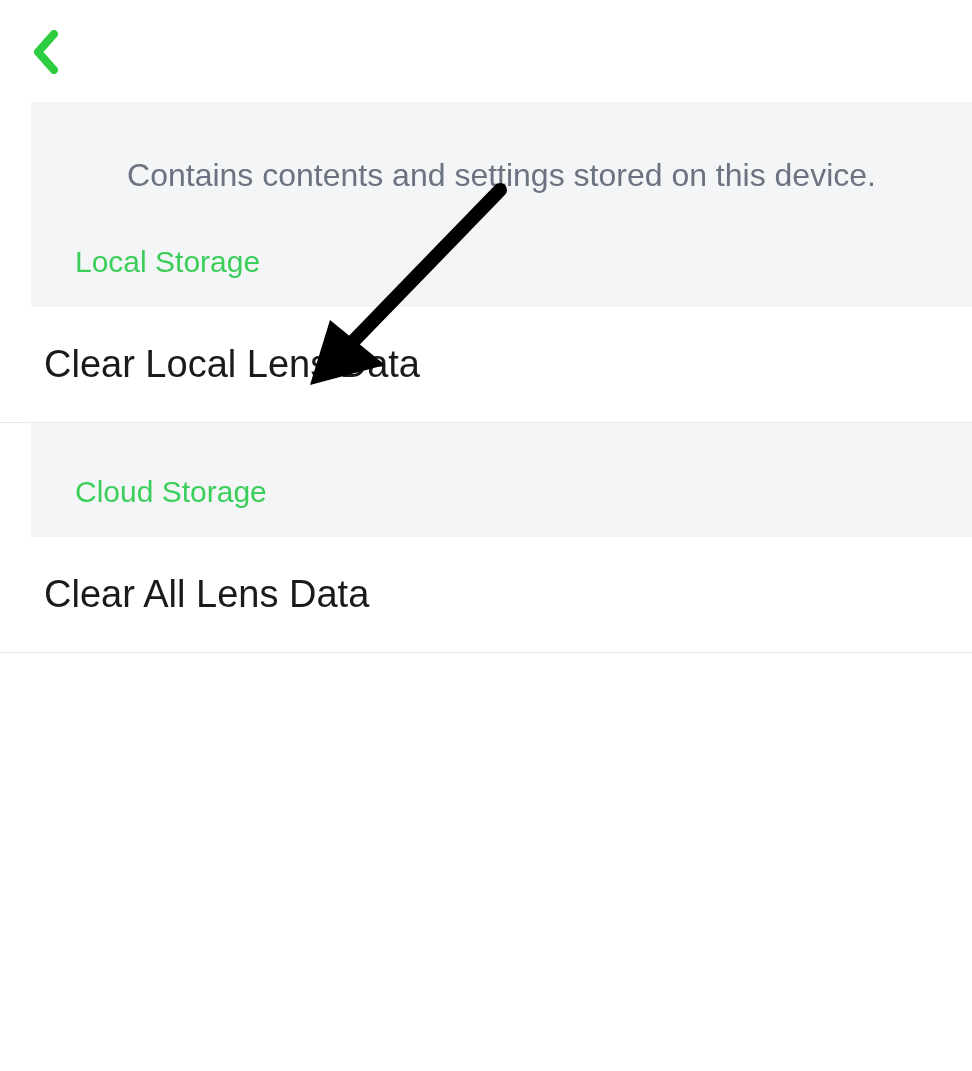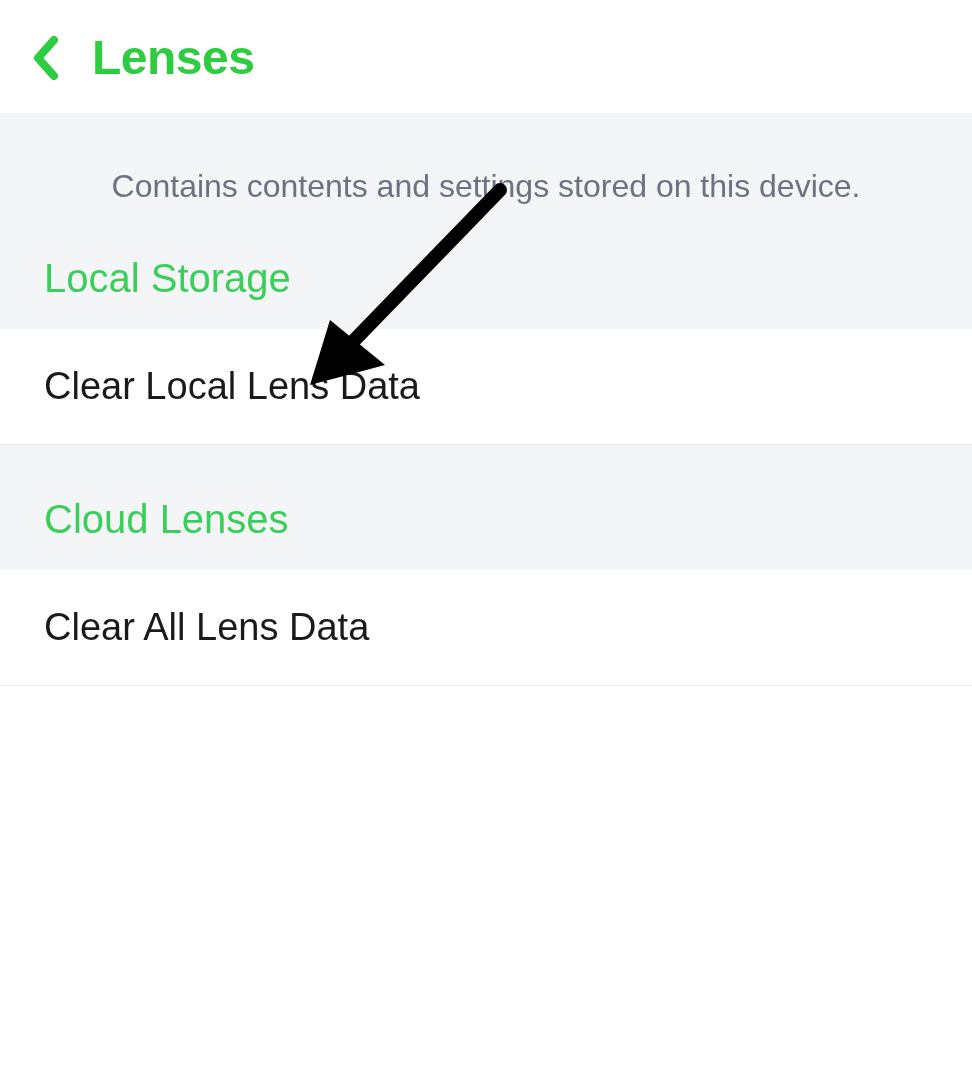--- a/index.html
+++ b/index.html
@@ -28,31 +28,32 @@
     }
     .page-title {
       font-size: 48px;
       font-weight: 700;
       color: #2ecc40;
       letter-spacing: -0.5px;
     }
     .section-header {
       background: #f4f5f7;
       padding: 52px 44px 28px 44px;
+      margin-left: 31px;
     }
     .section-description {
       font-size: 32px;
       color: #6b7280;
       text-align: center;
       line-height: 1.35;
       margin-bottom: 48px;
       padding: 0 10px;
     }
     .section-label {
-      font-size: 40px;
+      font-size: 30px;
       color: #3bce5a;
       font-weight: 400;
     }
     .list-item {
       background: #ffffff;
       padding: 36px 44px;
       border-bottom: 1px solid #eaeaea;
       cursor: pointer;
     }
     .list-item-text {
@@ -70,34 +71,33 @@
   </style>
 </head>
 <body>
 
 <div class="header">
   <span class="back-icon">
     <svg viewBox="0 0 28 44" xmlns="http://www.w3.org/2000/svg">
       <path d="M 22 4 L 6 22 L 22 40" stroke="#2ecc40" stroke-width="8" fill="none" stroke-linecap="round" stroke-linejoin="round"></path>
     </svg>
   </span>
-  <h1 class="page-title">Lenses</h1>
 </div>
 
 <div class="section-header">
   <p class="section-description">Contains contents and settings stored on this device.</p>
   <div class="section-label">Local Storage</div>
 </div>
 
 <div class="list-item">
   <div class="list-item-text">Clear Local Lens Data</div>
 </div>
 
 <div class="section-header">
-  <div class="section-label">Cloud Lenses</div>
+  <div class="section-label">Cloud Storage</div>
 </div>
 
 <div class="list-item">
   <div class="list-item-text">Clear All Lens Data</div>
 </div>
 
 <div class="arrow-annotation">
   <svg width="240" height="230" viewBox="0 0 240 230" xmlns="http://www.w3.org/2000/svg">
     <line x1="210" y1="15" x2="50" y2="180" stroke="#000000" stroke-width="14" stroke-linecap="round"></line>
     <polygon points="20,210 40,145 95,190" fill="#000000"></polygon>

